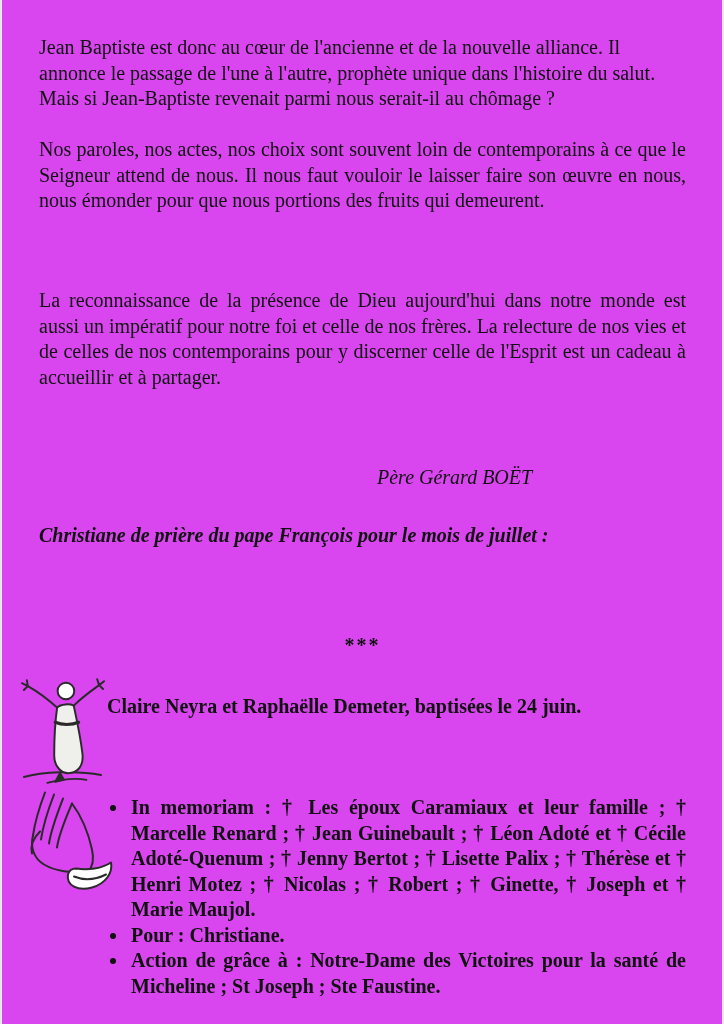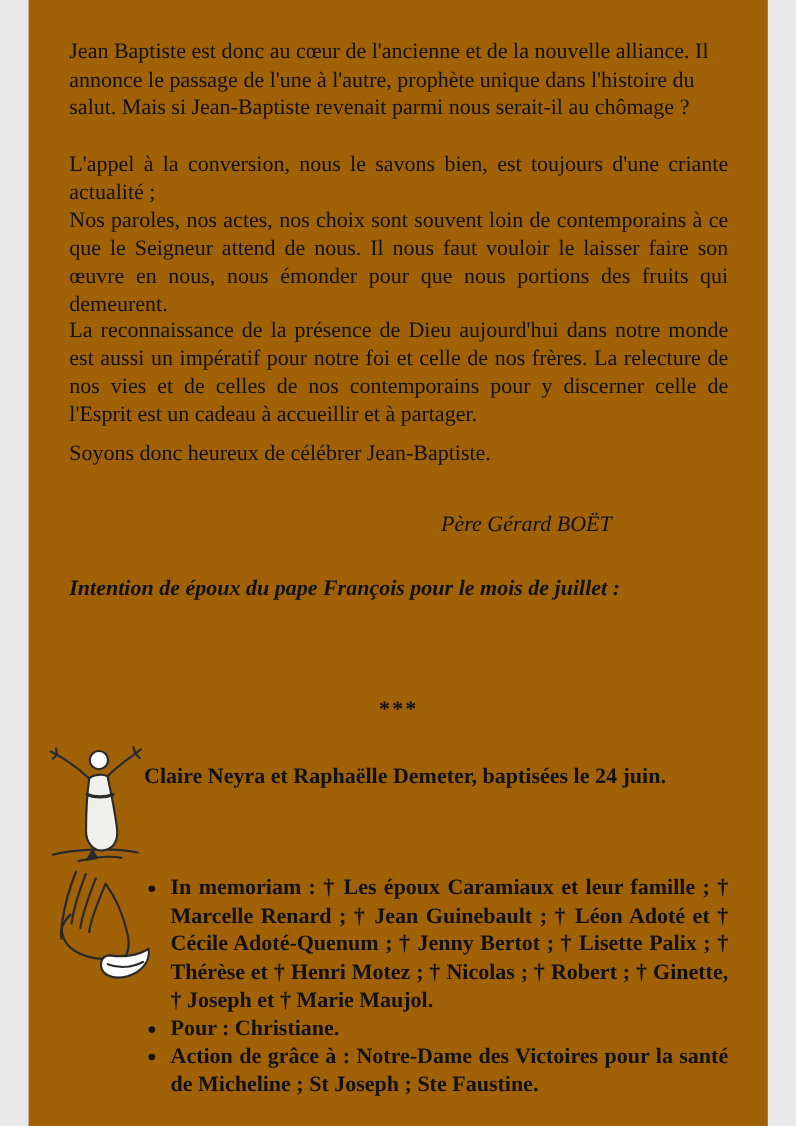--- a/index.html
+++ b/index.html
@@ -1,25 +1,26 @@
 <!DOCTYPE html>
 <html lang="fr"><head>
 <meta charset="utf-8">
 <style>
   html,body { margin:0; padding:0; background:#e8e8e8; }
   .page {
     position:relative;
     width:672px; height:1024px;
     margin:0 auto;
-    background:#a16207;
+    background:#d946ef;
     color:#111111;
     font-family:"Liberation Serif","DejaVu Serif",serif;
     font-size:20px;
     line-height:25.5px;
     overflow:hidden;
+    padding-left:48px;
   }
   .block { position:absolute; left:37px; right:36px; margin:0; }
   .block p { margin:0; }
   .just { text-align:justify; }
   .italic { font-style:italic; }
   .bold { font-weight:bold; }
   .underline { text-decoration:underline; }
 
   #para-jean        { top:35px; }
   #para-appel       { top:137px; }
@@ -43,32 +44,30 @@
   svg .belt   { stroke-width:3.2; }
 </style>
 </head>
 <body>
 
 <div class="page">
 
   <p id="para-jean" class="block">Jean Baptiste est donc au cœur de l'ancienne et de la nouvelle alliance. Il annonce le passage de l'une à l'autre, prophète unique dans l'histoire du salut. Mais si Jean-Baptiste revenait parmi nous serait-il au chômage ?</p>
 
   <div id="para-appel" class="block">
-    <p class="just">L'appel à la conversion, nous le savons bien, est toujours d'une criante actualité ;</p>
     <p class="just">Nos paroles, nos actes, nos choix sont souvent loin de contemporains à ce que le Seigneur attend de nous. Il nous faut vouloir le laisser faire son œuvre en nous, nous émonder pour que nous portions des fruits qui demeurent.</p>
   </div>
 
   <p id="para-reconnaissance" class="block just">La reconnaissance de la présence de Dieu aujourd'hui dans notre monde est aussi un impératif pour notre foi et celle de nos frères. La relecture de nos vies et de celles de nos contemporains pour y discerner celle de l'Esprit est un cadeau à accueillir et à partager.</p>
 
-  <p id="para-soyons" class="block">Soyons donc heureux de célébrer Jean-Baptiste.</p>
 
   <p id="signature" class="block italic">Père Gérard BOËT</p>
 
   <div id="intention" class="block">
-    <p class="bold italic">Intention de époux du pape François pour le mois de juillet :</p>
+    <p class="bold italic">Christiane de prière du pape François pour le mois de juillet :</p>
   </div>
 
   <p id="separator-stars" class="block bold">***</p>
 
   <svg id="rejoice-figure" viewBox="0 0 87 112" aria-hidden="true">
     <g class="sketch">
       <path d="M4,101 C22,96 58,94 83,99"></path>
       <path d="M28,107 C44,103 58,102 68,104"></path>
       <circle cx="47" cy="13" r="8.5" fill="#ffffff"></circle>
       <path d="M38,30 C28,21 17,13 8,8"></path>

